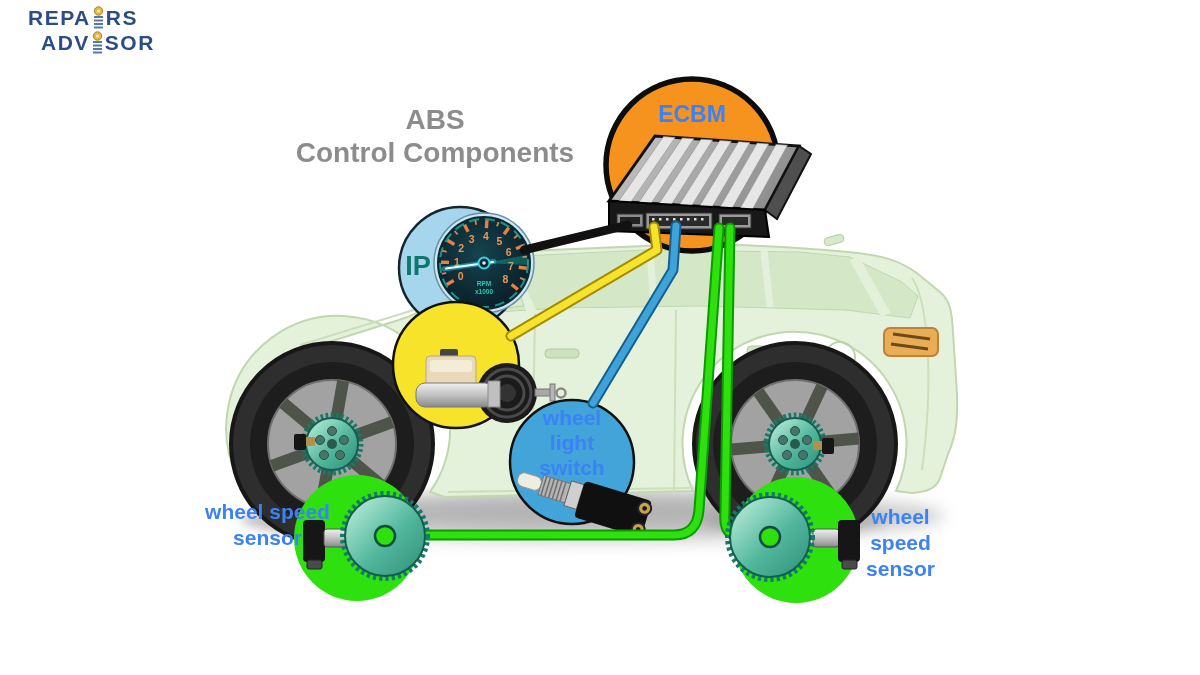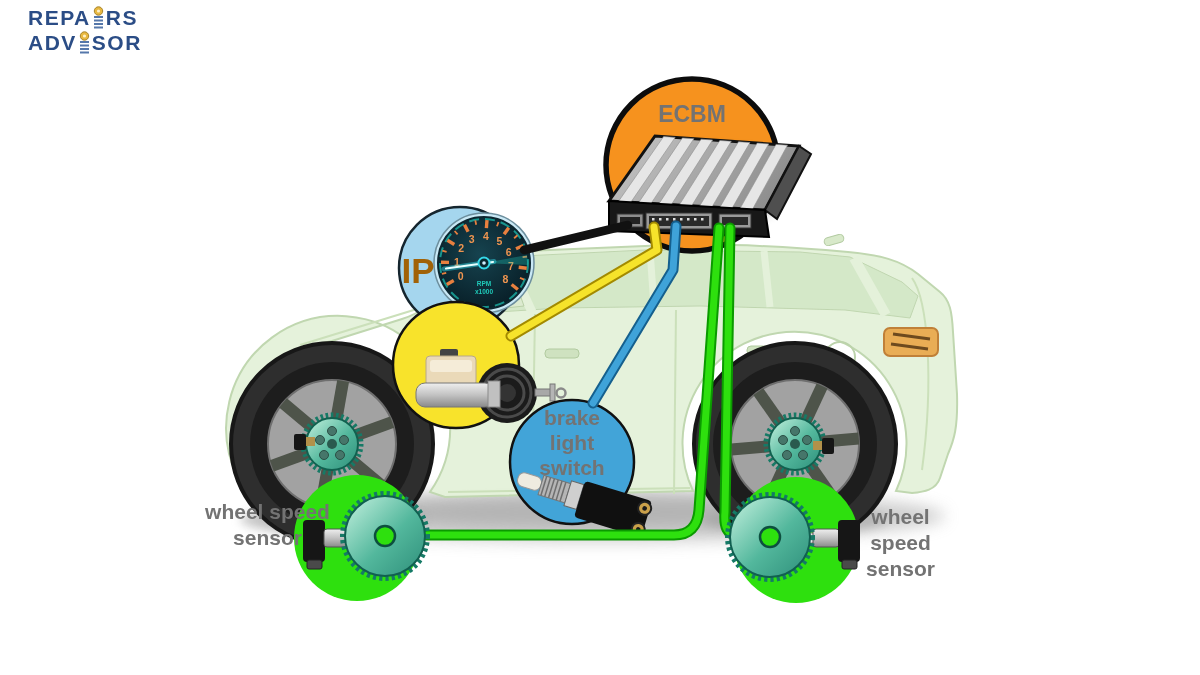--- a/index.html
+++ b/index.html
@@ -1,31 +1,31 @@
 <!DOCTYPE html>
 <html><head>
 <meta charset="utf-8">
 <style>
   html,body{margin:0;padding:0;background:#fff;}
   .stage{position:relative;width:1200px;height:675px;background:#ffffff;overflow:hidden;
          font-family:"Liberation Sans", sans-serif;}
   .stage svg{position:absolute;left:0;top:0;}
-  .label{position:absolute;font-weight:bold;color:#737373;text-align:center;line-height:1.14;z-index:5;}
+  .label{position:absolute;font-weight:bold;color:#3b82f6;text-align:center;line-height:1.14;z-index:5;}
   .lbl-ecbm{left:632px;top:101px;width:120px;font-size:23px;}
-  .lbl-ip{left:396px;top:251px;width:44px;font-size:35px;color:#a16207;}
+  .lbl-ip{left:396px;top:251px;width:44px;font-size:27px;color:#0f766e;}
   .lbl-master{left:397px;top:316px;width:118px;font-size:23px;}
   .lbl-brake{left:524px;top:406px;width:96px;font-size:21px;line-height:1.18;}
   .lbl-wss-left{left:205px;top:499px;width:125px;font-size:21px;line-height:1.24;}
   .lbl-wss-right{left:843px;top:504px;width:115px;font-size:21px;line-height:1.24;}
   .title{position:absolute;left:265px;top:104px;width:340px;text-align:center;
          font-size:28px;font-weight:bold;color:#8c8c8c;line-height:1.17;z-index:5;}
   .brand{position:absolute;left:28px;top:6px;z-index:5;color:#2b4d86;font-weight:800;
          font-size:21px;letter-spacing:1.5px;line-height:1.06;}
   .brand .row{display:flex;align-items:center;height:25px;}
-  .brand .row2{}
+  .brand .row2{margin-left:13px;}
   .brand svg{position:static;width:13px;height:25px;display:block;margin:0 1px;}
 </style>
 </head>
 <body>
 
 <div class="stage">
 
 <svg width="1200" height="675" viewBox="0 0 1200 675">
   <defs>
     <filter id="blur8" x="-40%" y="-40%" width="180%" height="180%">
@@ -350,20 +350,24 @@
             <line x1="2" y1="11" x2="11" y2="11"></line>
             <line x1="2" y1="14.5" x2="11" y2="14.5"></line>
             <line x1="2" y1="18" x2="11" y2="18"></line>
             <line x1="2" y1="21.5" x2="11" y2="21.5"></line>
           </g>
     </svg>
     <span>SOR</span>
   </div>
 </div>
 
+<div class="title">
+  <div>ABS</div>
+  <div>Control Components</div>
+</div>
 
 <div class="label lbl-ecbm">ECBM</div>
 <div class="label lbl-ip">IP</div>
-<div class="label lbl-brake">brake light switch</div>
+<div class="label lbl-brake">wheel light switch</div>
 <div class="label lbl-wss-left">wheel speed sensor</div>
 <div class="label lbl-wss-right">wheel speed sensor</div>
 
 </div>
 
 </body></html>

